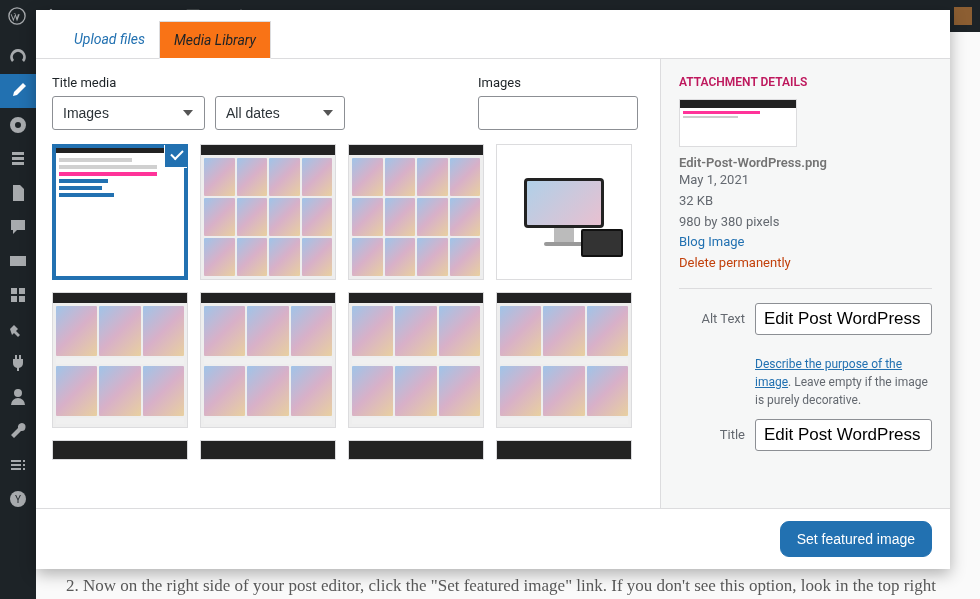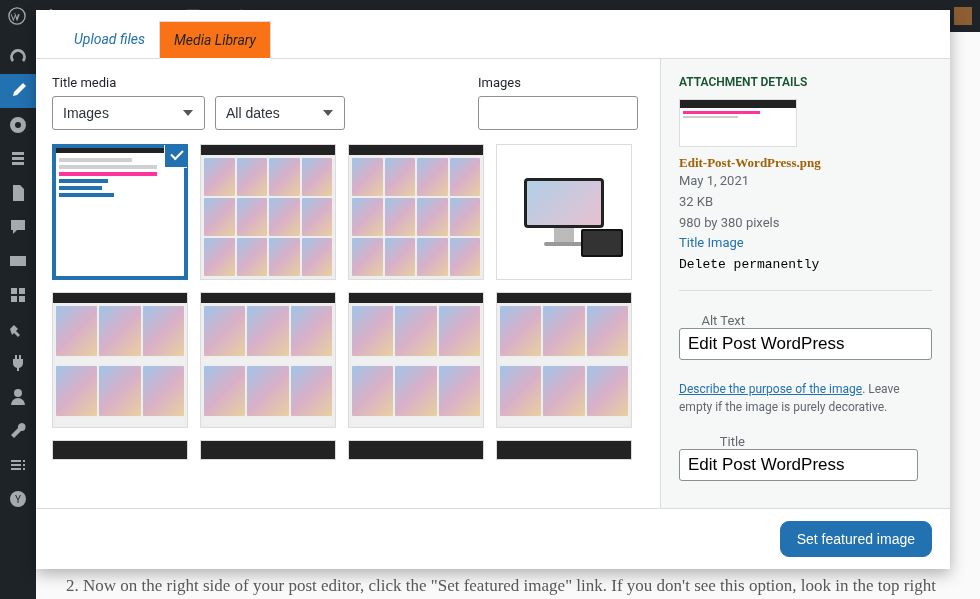--- a/index.html
+++ b/index.html
@@ -57,31 +57,31 @@
   .thumb .mini-cell { flex: 1; background: linear-gradient(135deg,#a0c4e8,#d8b0c8,#e8d0a0); border-radius: 1px; }
   .thumb .mini-meta { height: 6px; background: #f0f0f0; }
   .thumb.editor { background: #fff; padding: 6px; font-size: 5px; display: block; }
   .thumb.editor .line { height: 4px; background: #d0d0d0; margin-bottom: 3px; }
   .thumb.editor .line.pink { background: #ff3399; width: 80%; }
   .thumb.editor .line.blue { background: #2271b1; width: 50%; }
   .thumb.editor .topbar { height: 8px; background: #222; margin: -6px -6px 5px -6px; }
 
   
   .details { width: 290px; border-left: 1px solid #dcdcde; background: #f6f7f7; padding: 16px 18px; overflow-y: scroll; font-size: 13px; }
-  .details h2 { font-size: 12px; font-weight: 600; text-transform: uppercase; color: #14532d; margin-bottom: 10px; }
+  .details h2 { font-size: 12px; font-weight: 600; text-transform: uppercase; color: #be185d; margin-bottom: 10px; }
   .det-thumb { width: 118px; height: 48px; background: #fff; border: 1px solid #dcdcde; margin-bottom: 8px; display: flex; flex-direction: column; overflow: hidden; }
   .det-thumb .topbar { height: 8px; background: #222; }
   .det-thumb .body { flex: 1; padding: 3px; }
   .det-thumb .pink { height: 3px; background: #ff3399; width: 70%; margin-bottom: 2px; }
-  .details .fname { font-weight: 600; color: #a16207; font-family: Liberation Serif, serif; }
+  .details .fname { font-weight: 600; color: #737373; }
   .details .meta { color: #646970; line-height: 1.6; margin-bottom: 8px; }
   .details a { color: #2271b1; text-decoration: none; }
-  .details a.del { color: #000000; font-family: Liberation Mono, monospace; }
+  .details a.del { color: #c2410c; }
   .details hr { border: none; border-top: 1px solid #dcdcde; margin: 14px 0; }
-  .form-row { display: flex; align-items: flex-start; margin-bottom: 10px; flex-direction: column; }
+  .form-row { display: flex; align-items: flex-start; margin-bottom: 10px; }
   .form-row label { width: 76px; text-align: right; padding-right: 10px; color: #646970; padding-top: 8px; font-size: 13px; }
   .form-row .field { flex: 1; }
   .form-row input { width: 100%; height: 32px; border: 1px solid #8c8f94; border-radius: 3px; padding: 0 8px; font-size: 17px; }
   .form-row .desc { font-size: 12px; color: #646970; line-height: 1.5; margin-top: 20px; }
   .form-row .desc a { text-decoration: underline; }
 
   .modal-footer { border-top: 1px solid #dcdcde; padding: 12px 18px; display: flex; justify-content: flex-end; }
   .btn-primary { background: #2271b1; color: #fff; border: 1px solid #2271b1; border-radius: 9px; padding: 9px 16px; font-size: 14px; cursor: pointer; }
 
   
@@ -388,21 +388,21 @@
         <div class="body">
             <div class="pink"></div>
             <div style="height:2px;background:#ccc;width:50%;"></div>
           </div>
       </div>
       <div class="fname">Edit-Post-WordPress.png</div>
       <div class="meta">
         <div>May 1, 2021</div>
         <div>32 KB</div>
         <div>980 by 380 pixels</div>
-        <div><a href="#">Title Image</a></div>
+        <div><a href="#">Blog Image</a></div>
         <div><a href="#" class="del">Delete permanently</a></div>
       </div>
       <hr>
       <div class="form-row">
         <label>Alt Text</label>
         <div class="field">
           <input type="text" value="Edit Post WordPress" style="">
           <div class="desc"><a href="#">Describe the purpose of the image</a><span>. Leave empty if the image is purely decorative.</span></div>
         </div>
       </div>

